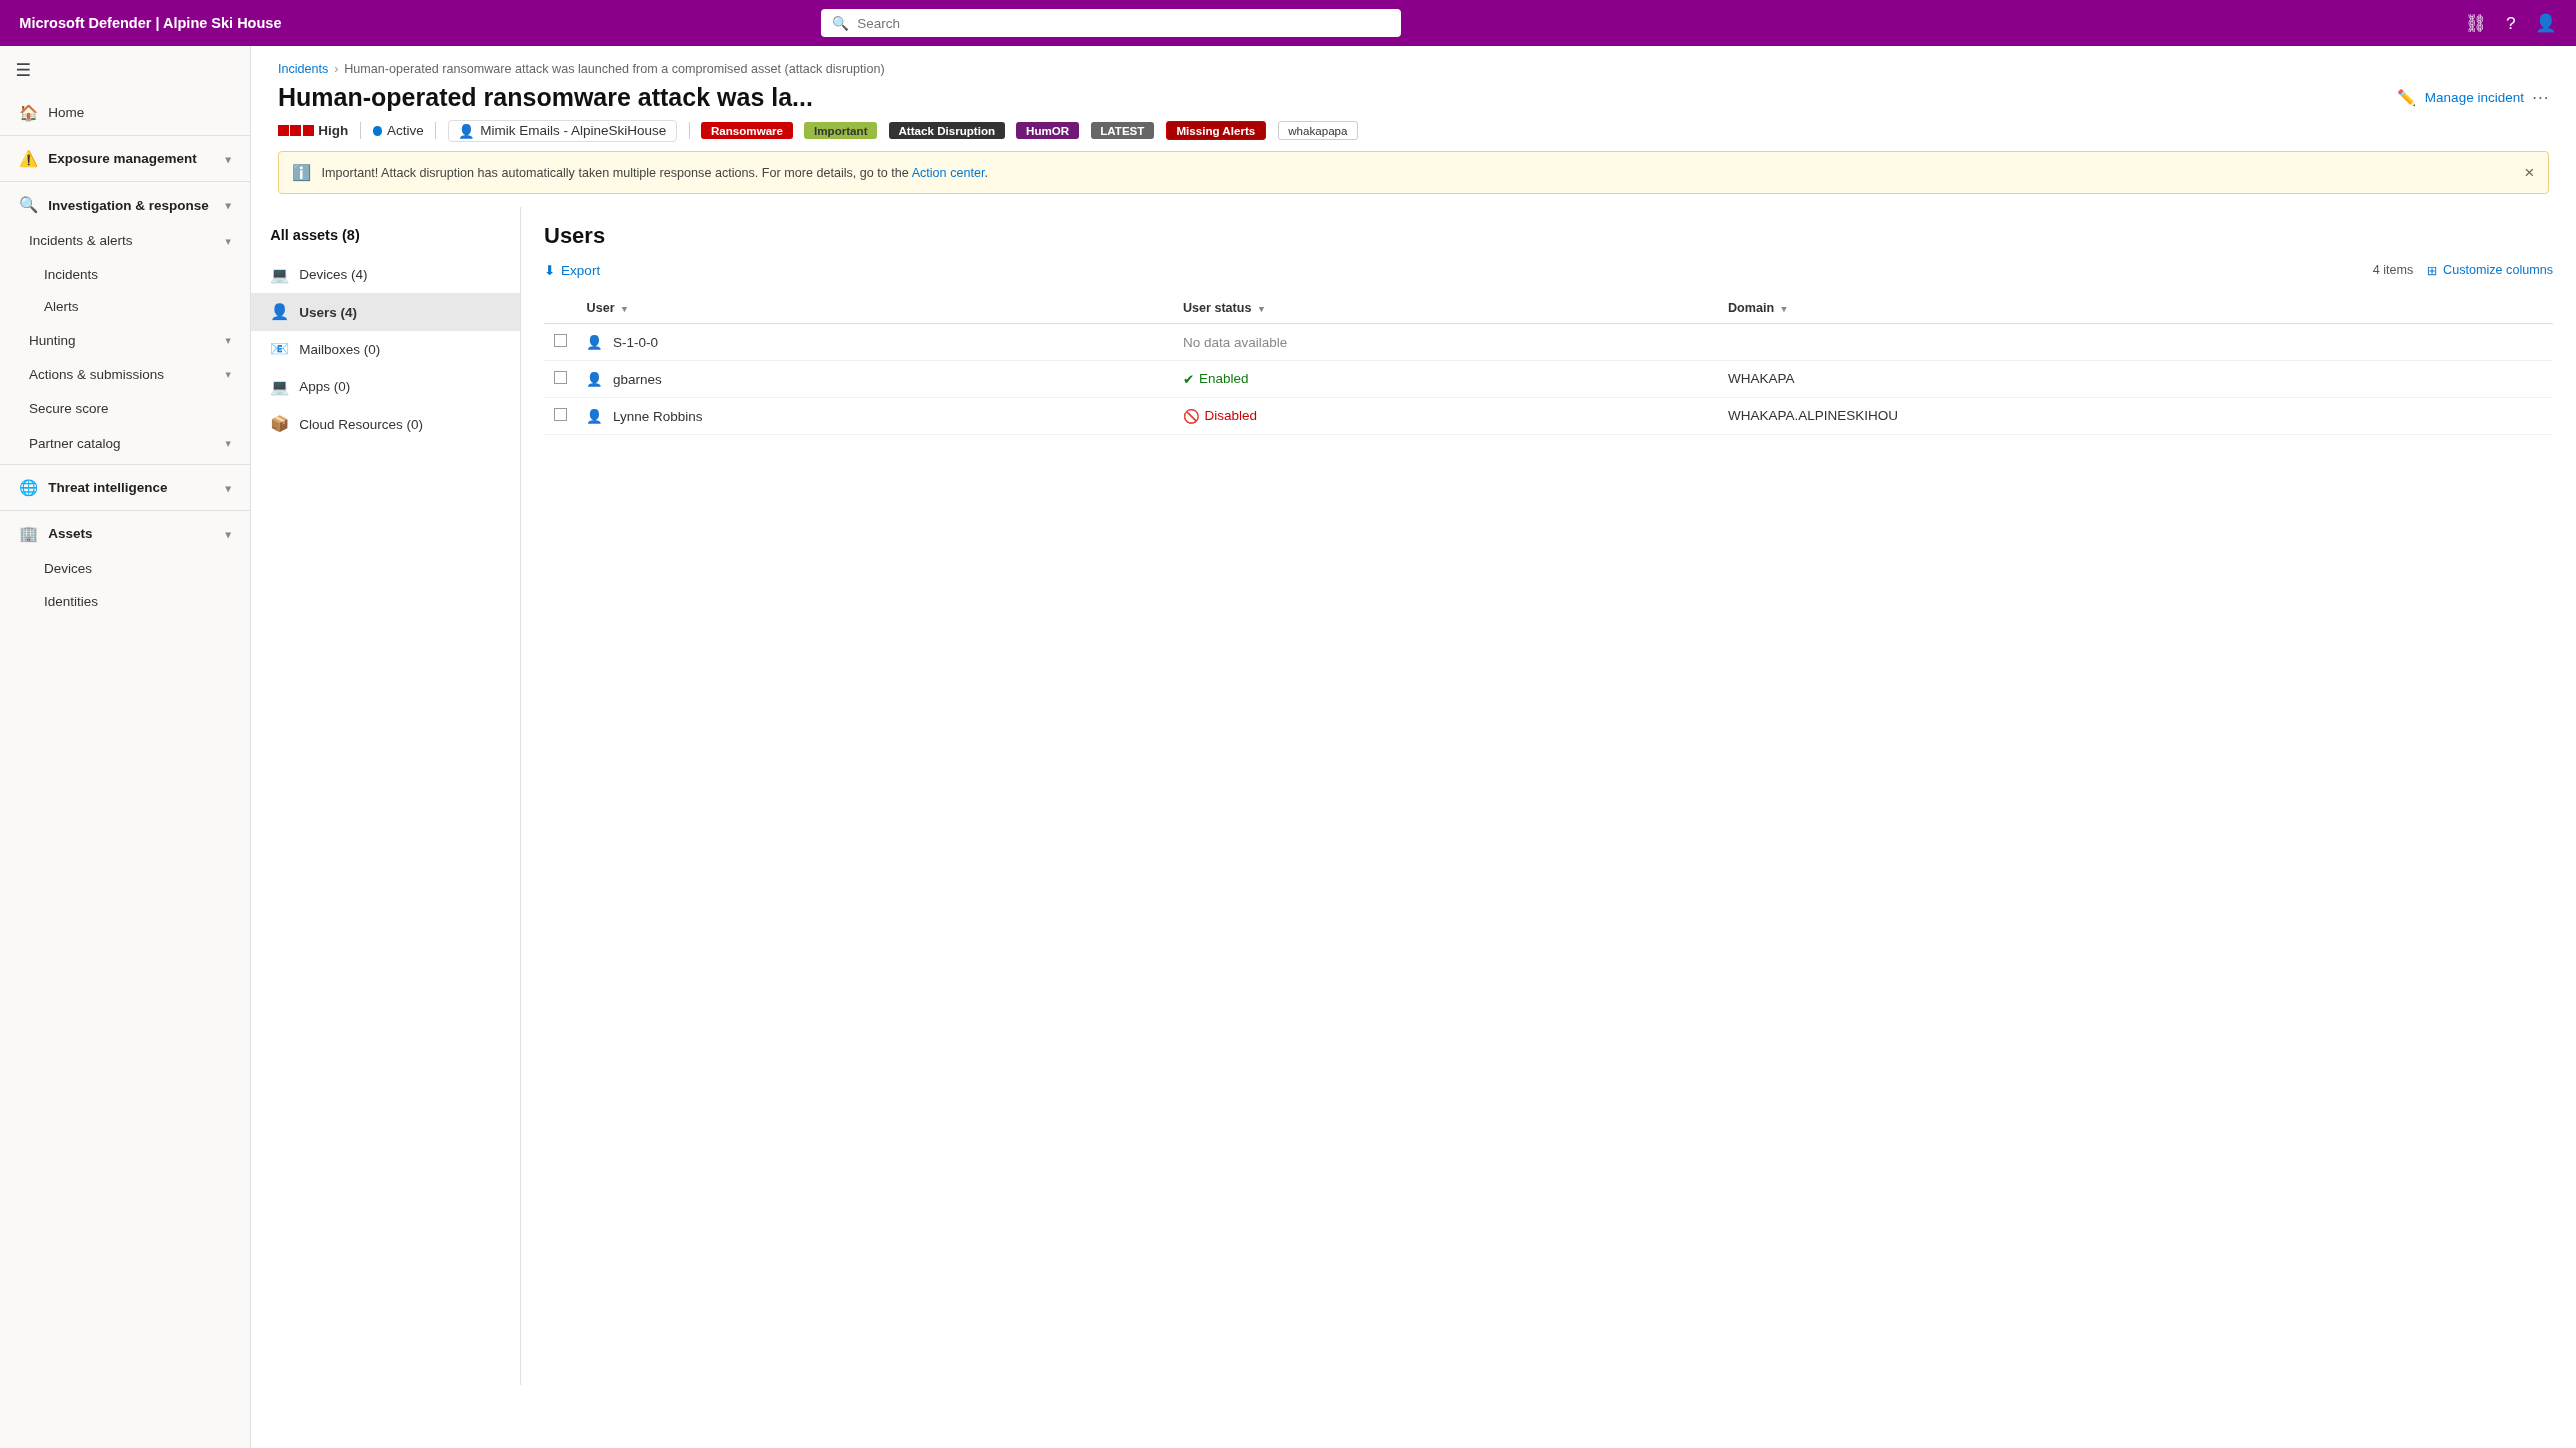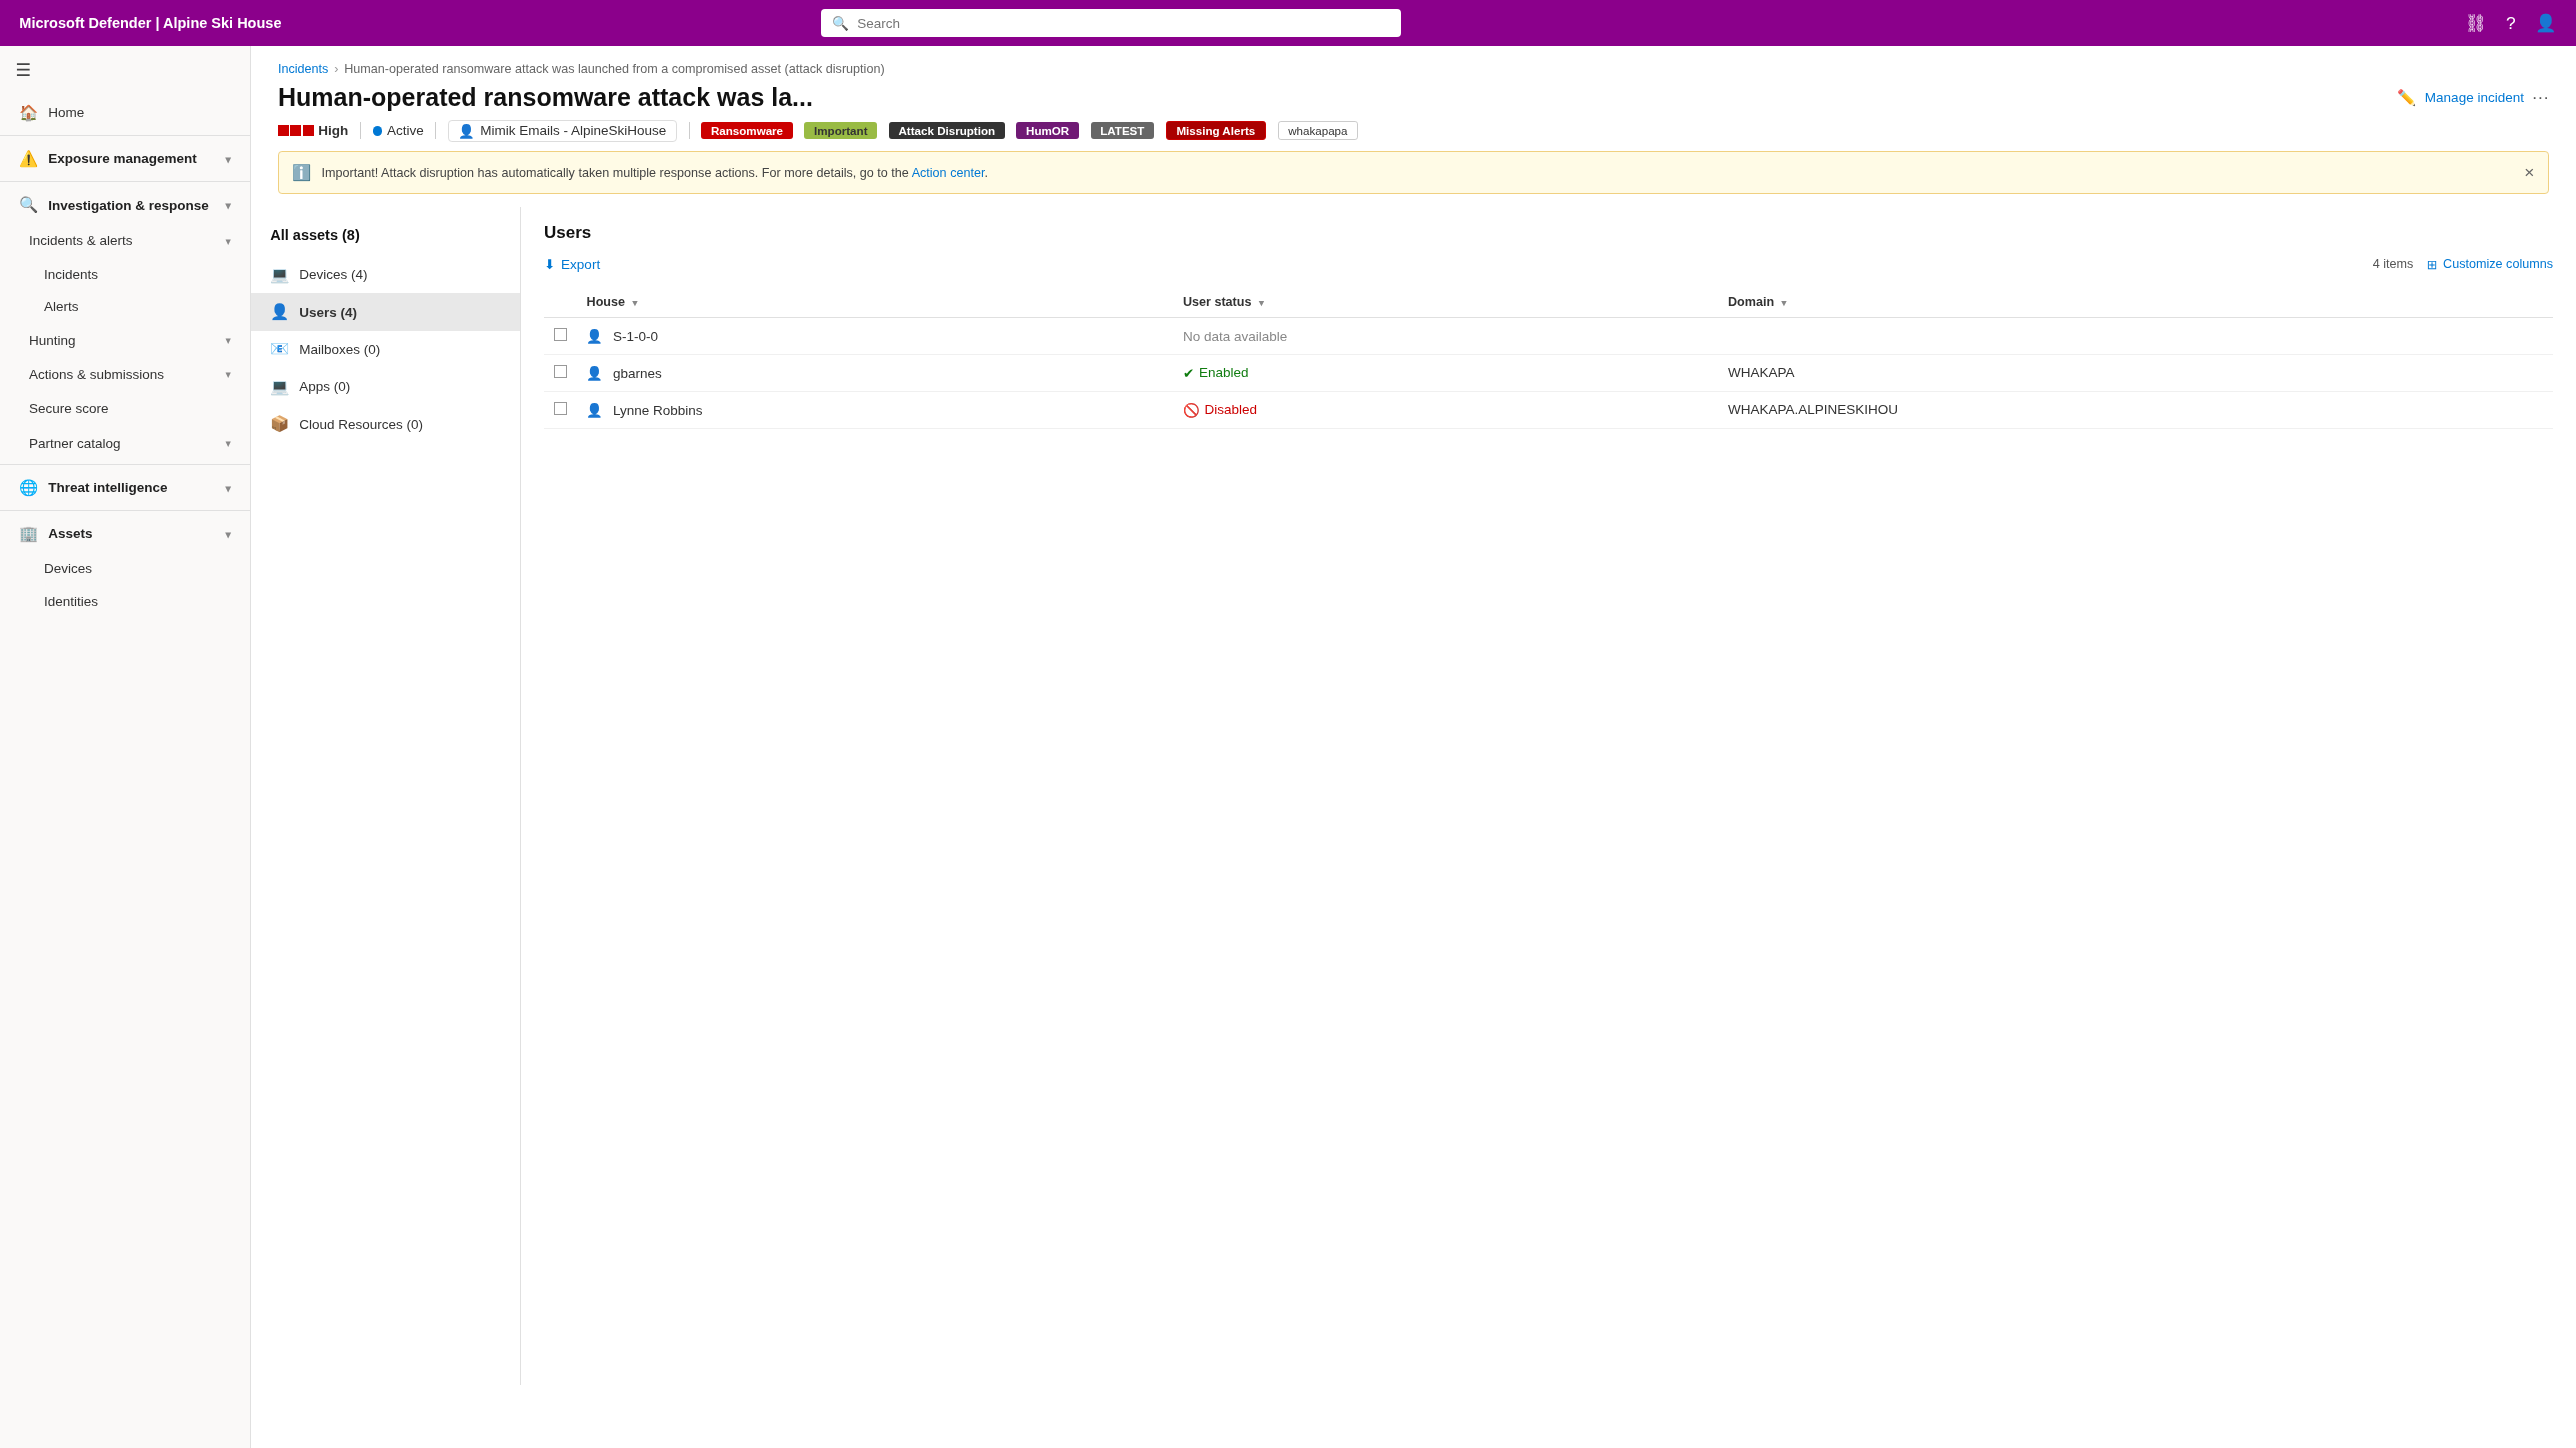--- a/index.html
+++ b/index.html
@@ -224,21 +224,21 @@
     .asset-item.selected { background: #e8e8e8; font-weight: 600; }
     .asset-item .aicon { color: #555; font-size: 15.5px; }
 
     
     .users-panel {
       flex: 1;
       overflow: auto;
       padding: 15.5px 23px;
     }
     .users-panel-title {
-      font-size: 17px;
+      font-size: 22px;
       font-weight: 700;
       color: #111;
       margin-bottom: 13.5px;
     }
     .users-toolbar {
       display: flex;
       align-items: center;
       gap: 13.5px;
       margin-bottom: 15.5px;
     }
@@ -486,21 +486,21 @@
             <span>⊞</span>
             <span>Customize columns</span>
           </div>
         </div>
 
         <table class="users-table">
           <thead>
             <tr>
               <th style="width:29px;"></th>
               <th>
-                <span>House</span>
+                <span>User</span>
                 <span class="sort-icon">▾</span>
               </th>
               <th>
                 <span>User status</span>
                 <span class="sort-icon">▾</span>
               </th>
               <th>
                 <span>Domain</span>
                 <span class="sort-icon">▾</span>
               </th>

